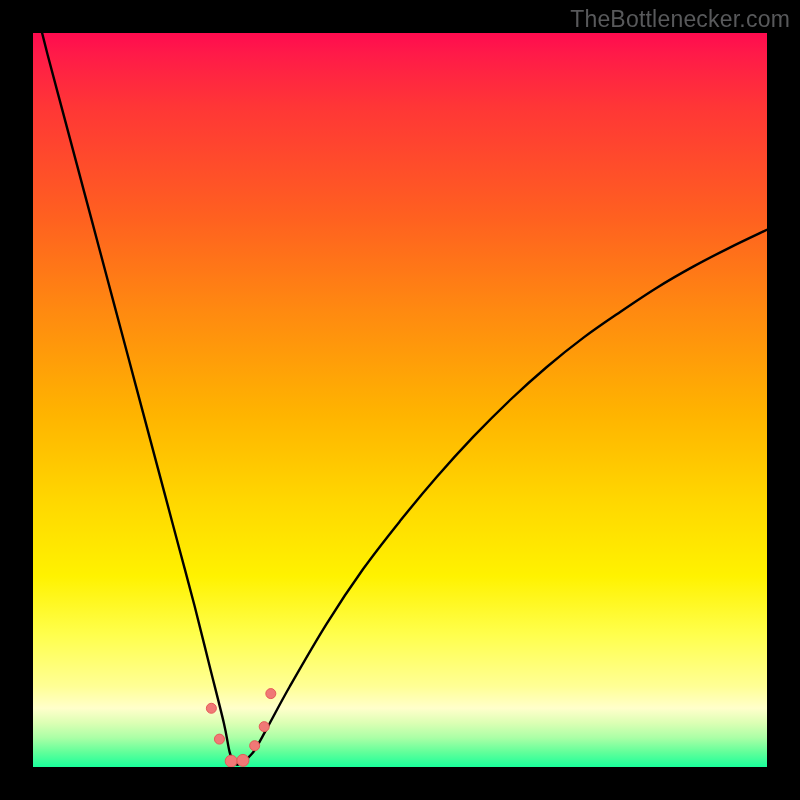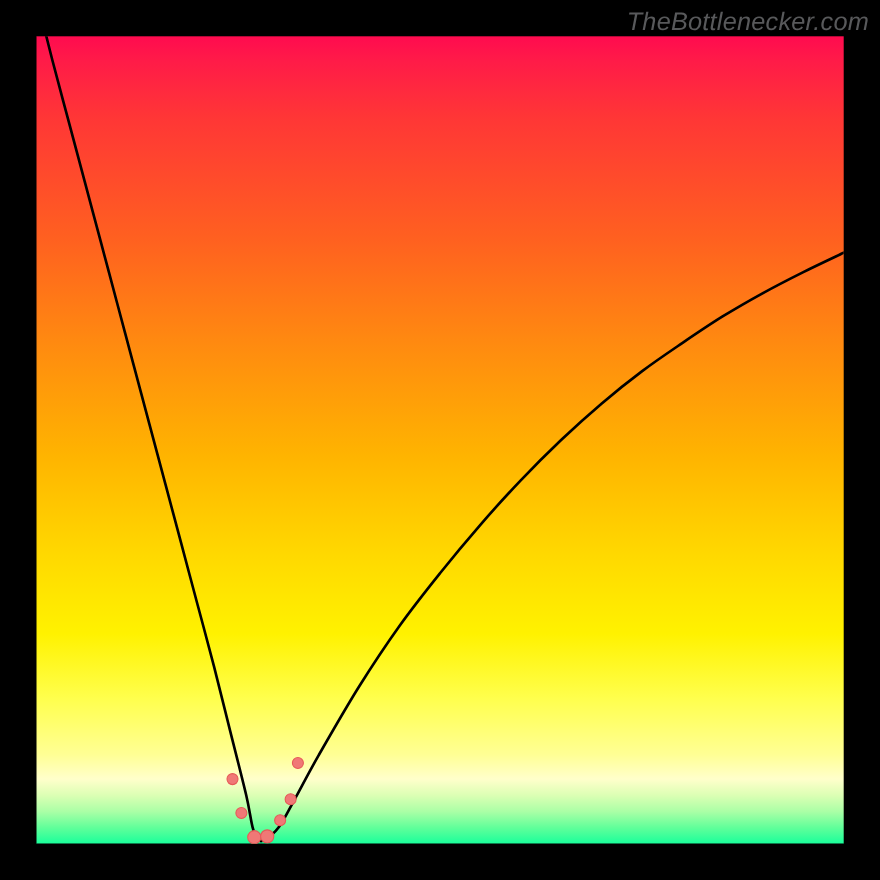--- a/index.html
+++ b/index.html
@@ -11,21 +11,20 @@
     overflow: hidden;
     font-family: Arial, Helvetica, sans-serif;
   }
   .frame {
     position: absolute;
     left: 0;
     top: 0;
     width: 800px;
     height: 800px;
     background: #000;
-    font-style: italic;
   }
   .plot {
     position: absolute;
     left: 33px;
     top: 33px;
     width: 734px;
     height: 734px;
     background: linear-gradient(
       to bottom,
       #ff0b4f 0%,

